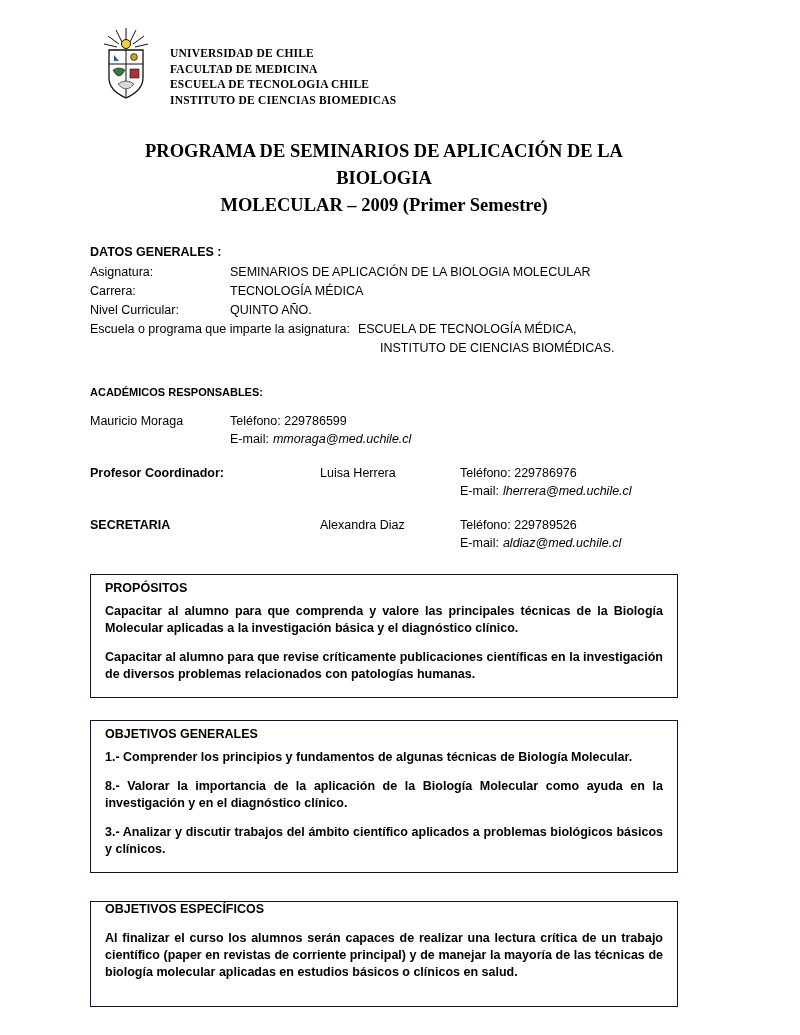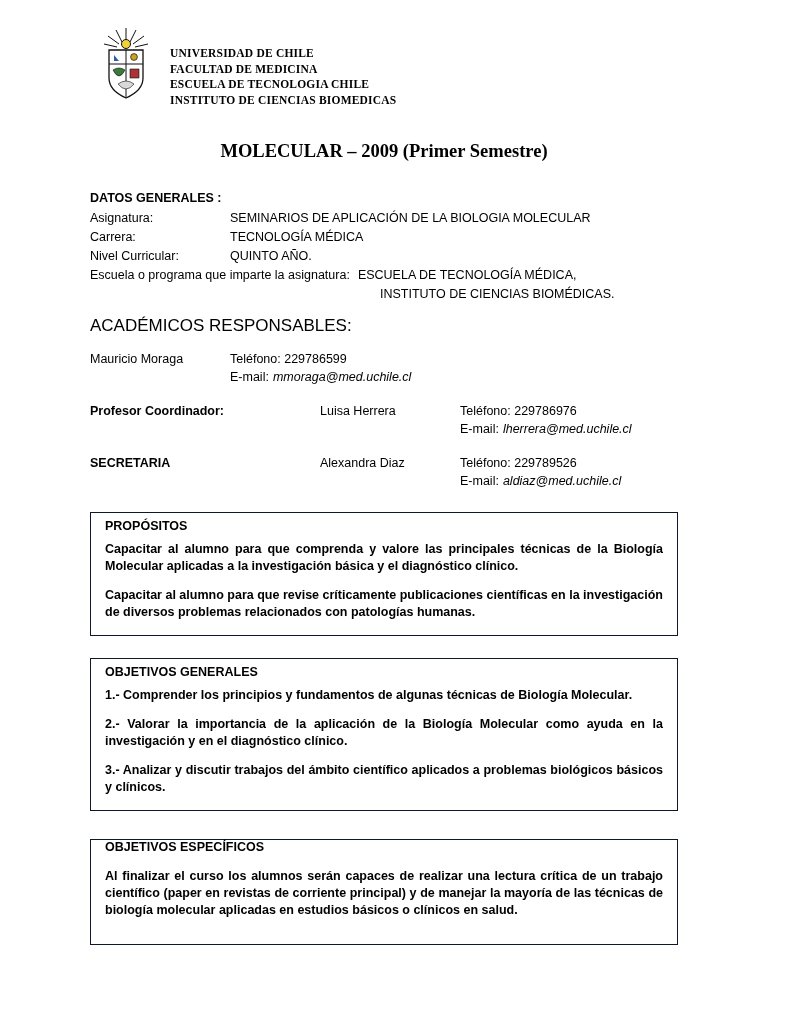--- a/index.html
+++ b/index.html
@@ -78,23 +78,23 @@
     flex: 0 0 140px;
   }
   .datos-val { flex: 1; }
   .datos-wide-key { flex: 0 0 auto; padding-right: 8px;}
   .datos-indent {
     padding-left: 290px;
   }
 
   
   .acad-title {
-    font-weight: normal;
-    font-size: 17px;
-    margin-top: 12px;
+    font-weight: bold;
+    font-size: 11px;
+    margin-top: 28px;
   }
   .acad-table {
     margin-top: 14px;
     font-size: 12.5px;
   }
   .acad-row {
     display: flex;
     margin-bottom: 16px;
     line-height: 18px;
   }
@@ -183,20 +183,21 @@
     </div>
     <div class="header-lines">
       <div>UNIVERSIDAD DE CHILE</div>
       <div>FACULTAD DE MEDICINA</div>
       <div>ESCUELA DE TECNOLOGIA CHILE</div>
       <div>INSTITUTO DE CIENCIAS BIOMEDICAS</div>
     </div>
   </div>
 
   <div class="doc-title">
+    <div>PROGRAMA DE SEMINARIOS DE APLICACIÓN DE LA BIOLOGIA</div>
     <div>MOLECULAR – 2009 (Primer Semestre)</div>
   </div>
 
   <div class="section-label">DATOS GENERALES :</div>
   <div class="datos">
     <div class="datos-row">
       <div class="datos-key">Asignatura:</div>
       <div class="datos-val">SEMINARIOS DE APLICACIÓN DE LA BIOLOGIA MOLECULAR</div>
     </div>
     <div class="datos-row">
@@ -256,21 +257,21 @@
     <div class="box box-proposito">
       <p>Capacitar al alumno para que comprenda y valore las principales técnicas de la Biología Molecular aplicadas a la investigación básica y el diagnóstico clínico.</p>
       <p>Capacitar al alumno para que revise críticamente publicaciones científicas en la investigación de diversos problemas relacionados con patologías humanas.</p>
     </div>
   </div>
 
   <div class="boxed-section">
     <div class="boxed-heading">OBJETIVOS GENERALES</div>
     <div class="box box-generales">
       <p>1.- Comprender los principios y fundamentos de algunas técnicas de Biología Molecular.</p>
-      <p>2.- Valorar la importancia de la aplicación de la Biología Molecular como ayuda en la investigación y en el diagnóstico clínico.</p>
+      <p>8.- Valorar la importancia de la aplicación de la Biología Molecular como ayuda en la investigación y en el diagnóstico clínico.</p>
       <p>3.- Analizar y discutir trabajos del ámbito científico aplicados a problemas biológicos básicos y clínicos.</p>
     </div>
   </div>
 
   <div class="boxed-section">
     <div class="boxed-heading">OBJETIVOS ESPECÍFICOS</div>
     <div class="spacer-sm"></div>
     <div class="box box-especificos">
       <p>Al finalizar el curso los alumnos serán capaces de realizar una lectura crítica de un trabajo científico (paper en revistas de corriente principal) y de manejar la mayoría de las técnicas de biología molecular aplicadas en estudios básicos o clínicos en salud.</p>
     </div>

